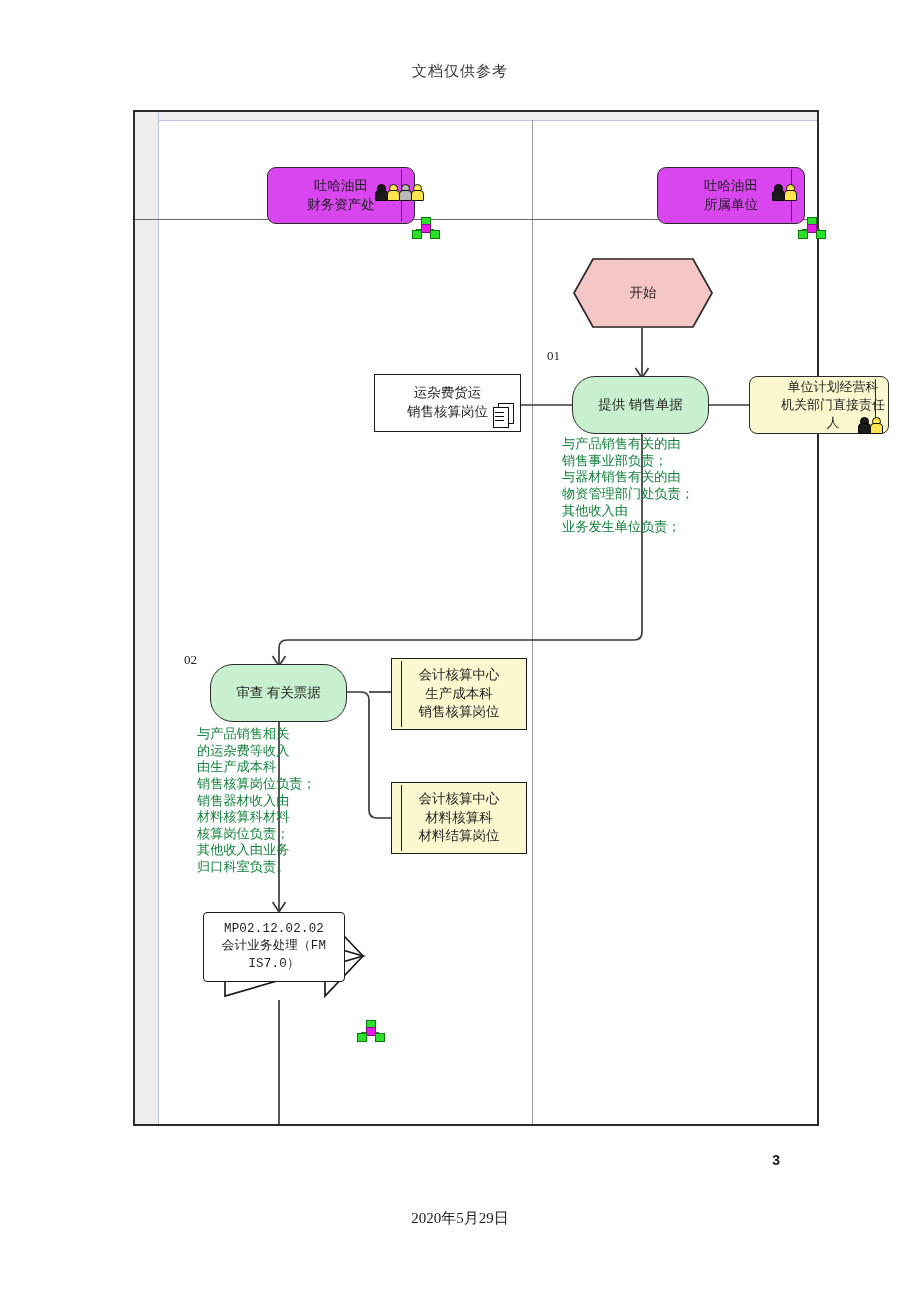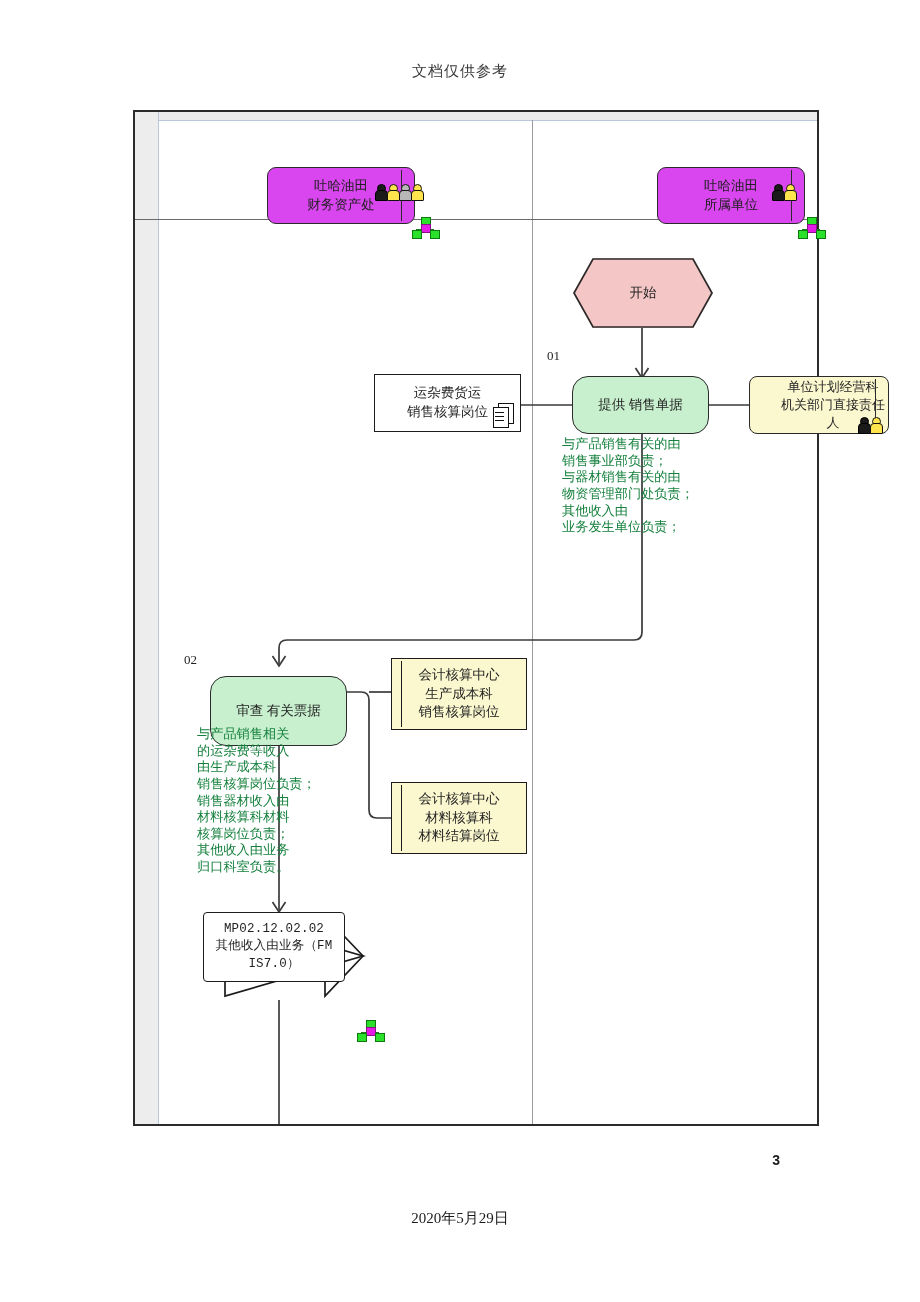--- a/index.html
+++ b/index.html
@@ -86,21 +86,21 @@
     border-right:1.4px solid #1c1c1c;
   }
   .yellow-round{
     background:#fbf8d0;border:1.6px solid #2b2b2b;border-radius:8px;padding-left:28px;
   }
   .yellow-round .tab{
     position:absolute;right:5px;top:2px;bottom:2px;width:7px;
     border-left:1.4px solid #2b2b2b;
   }
   .process-box{
-    background:#c8f0ce;border:1.8px solid #2b2b2b;border-radius:16px;justify-content:center;
+    background:#c8f0ce;border:1.8px solid #2b2b2b;border-radius:23px;justify-content:center;
   }
   .doc-box{
     background:#ffffff;border:1.6px solid #1c1c1c;
   }
   .hex{
     background:#f4c6c6;border:1.6px solid #2b2b2b;
   }
   .predef{
     background:#ffffff;border:1.8px solid #1c1c1c;border-radius:4px;
     font-family:Liberation Mono, monospace;
@@ -301,21 +301,21 @@
           <span class="head"></span>
           <span class="body"></span>
         </span>
       <span class="person">
           <span class="head"></span>
           <span class="body"></span>
         </span>
     </div>
 
     <div class="step-no" style="left:49px;top:540px;">02</div>
-    <div class="shape process-box" style="left:75px;top:564px;width:137px;height:70px;">
+    <div class="shape process-box" style="left:75px;top:552px;width:137px;height:58px;">
       <span>审查  有关票据</span>
     </div>
     <div class="note" style="left:62px;top:614px;width:175px;">与产品销售相关
 的运杂费等收入
 由生产成本科
 销售核算岗位负责；
 销售器材收入由
 材料核算科材料
 核算岗位负责；
 其他收入由业务
@@ -341,21 +341,21 @@
 
     <div class="shape" style="left:60px;top:798px;width:200px;height:92px;z-index:4;">
       <svg width="200" height="92" style="position:absolute;left:0;top:0;">
         <polygon points="130,6 168,46 130,86" fill="#ffffff" stroke="#1c1c1c" stroke-width="1.7"></polygon>
         <polygon points="30,6 168,46 30,86" fill="none" stroke="#1c1c1c" stroke-width="1.7"></polygon>
       </svg>
     </div>
     <div class="shape predef" style="left:68px;top:800px;width:142px;height:70px;z-index:6;">
       <div>
         <div>MP02.12.02.02</div>
-        <div>其他收入由业务（FM</div>
+        <div>会计业务处理（FM</div>
         <div>IS7.0）</div>
       </div>
     </div>
     <div class="cluster" style="left:222px;top:908px;">
       <u class="stem"></u>
         <u class="bar"></u>
       <i class="top"></i>
         <i class="mid"></i>
         <i class="bl"></i>
         <i class="br"></i>

